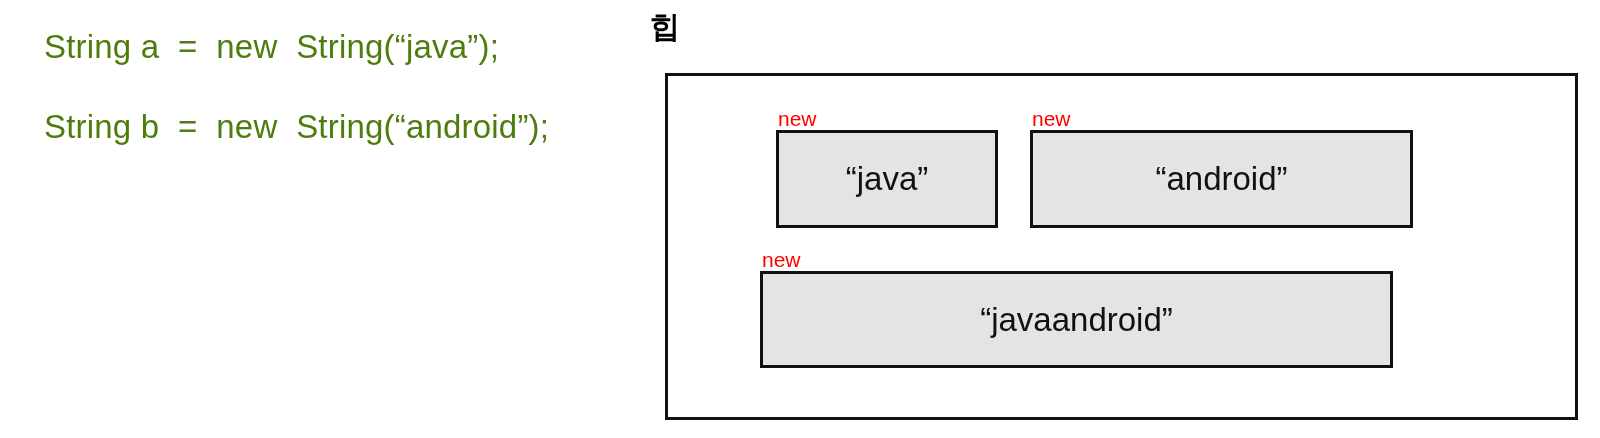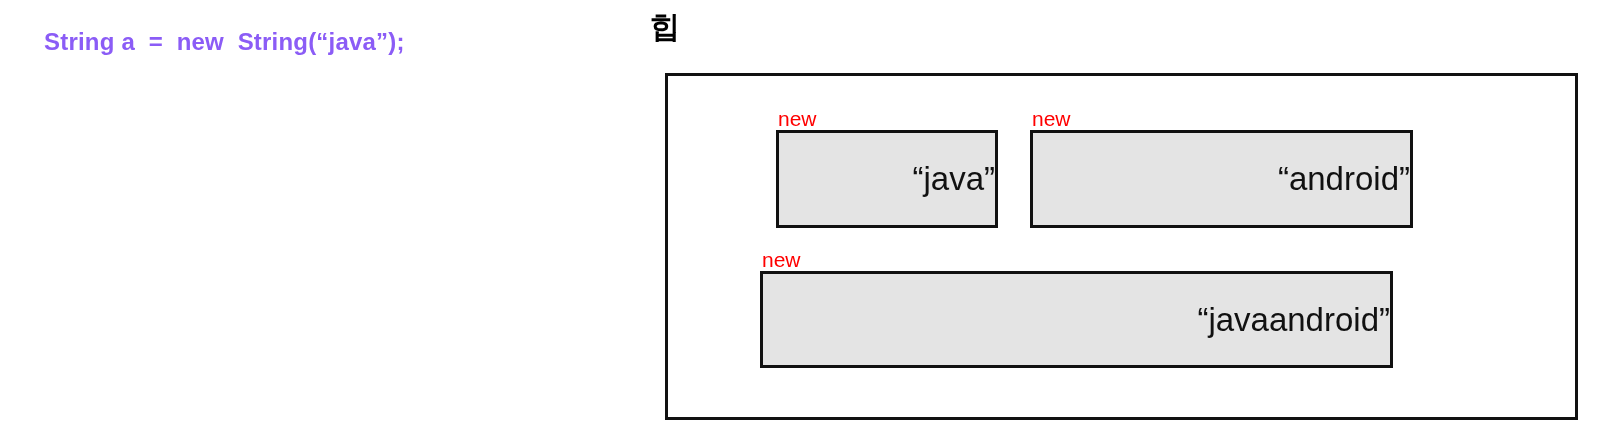--- a/index.html
+++ b/index.html
@@ -20,25 +20,24 @@
     position: absolute;
     left: 0px;
     top: 0px;
     width: 620px;
     height: 438px;
   }
   .code-line {
     position: absolute;
     left: 44px;
     font-family: "Liberation Sans", "DejaVu Sans", sans-serif;
-    font-size: 24px;
-    color: #8b5cf6;
+    font-size: 33px;
+    color: #4d7c0f;
     white-space: pre;
     letter-spacing: 0.2px;
-    font-weight: bold;
   }
   #code-line-0 { top: 28px; }
   #code-line-1 { top: 108px; }
   #code-line-2 { top: 188px; }
 
   
   #heap-panel {
     position: absolute;
     left: 620px;
     top: 0px;
@@ -78,40 +77,41 @@
     line-height: 1.0;
     white-space: nowrap;
     text-align: right;
   }
   .obj-box {
     box-sizing: border-box;
     border: 3px solid #111111;
     background: #e4e4e4;
     display: flex;
     align-items: center;
-    justify-content: flex-end;
+    justify-content: center;
     width: 100%;
     height: 100%;
   }
   .obj-label {
     font-size: 33px;
     color: #111111;
     white-space: nowrap;
   }
 
   
   #obj-java        { left: 156px; top: 130px; width: 222px; height: 98px; }
   #obj-android     { left: 410px; top: 130px; width: 383px; height: 98px; }
   #obj-javaandroid { left: 140px; top: 271px; width: 633px; height: 97px; }
 </style>
 </head>
 <body>
 
 <div id="code-panel">
   <div class="code-line" id="code-line-0">String a  =  new  String(“java”);</div>
+  <div class="code-line" id="code-line-1">String b  =  new  String(“android”);</div>
 </div>
 
 <div id="heap-panel">
 
   <div id="heap-title">힙</div>
 
   <div id="heap-box"></div>
 
   <div class="obj-group" id="obj-java">
     <div class="obj-tag">new</div>

